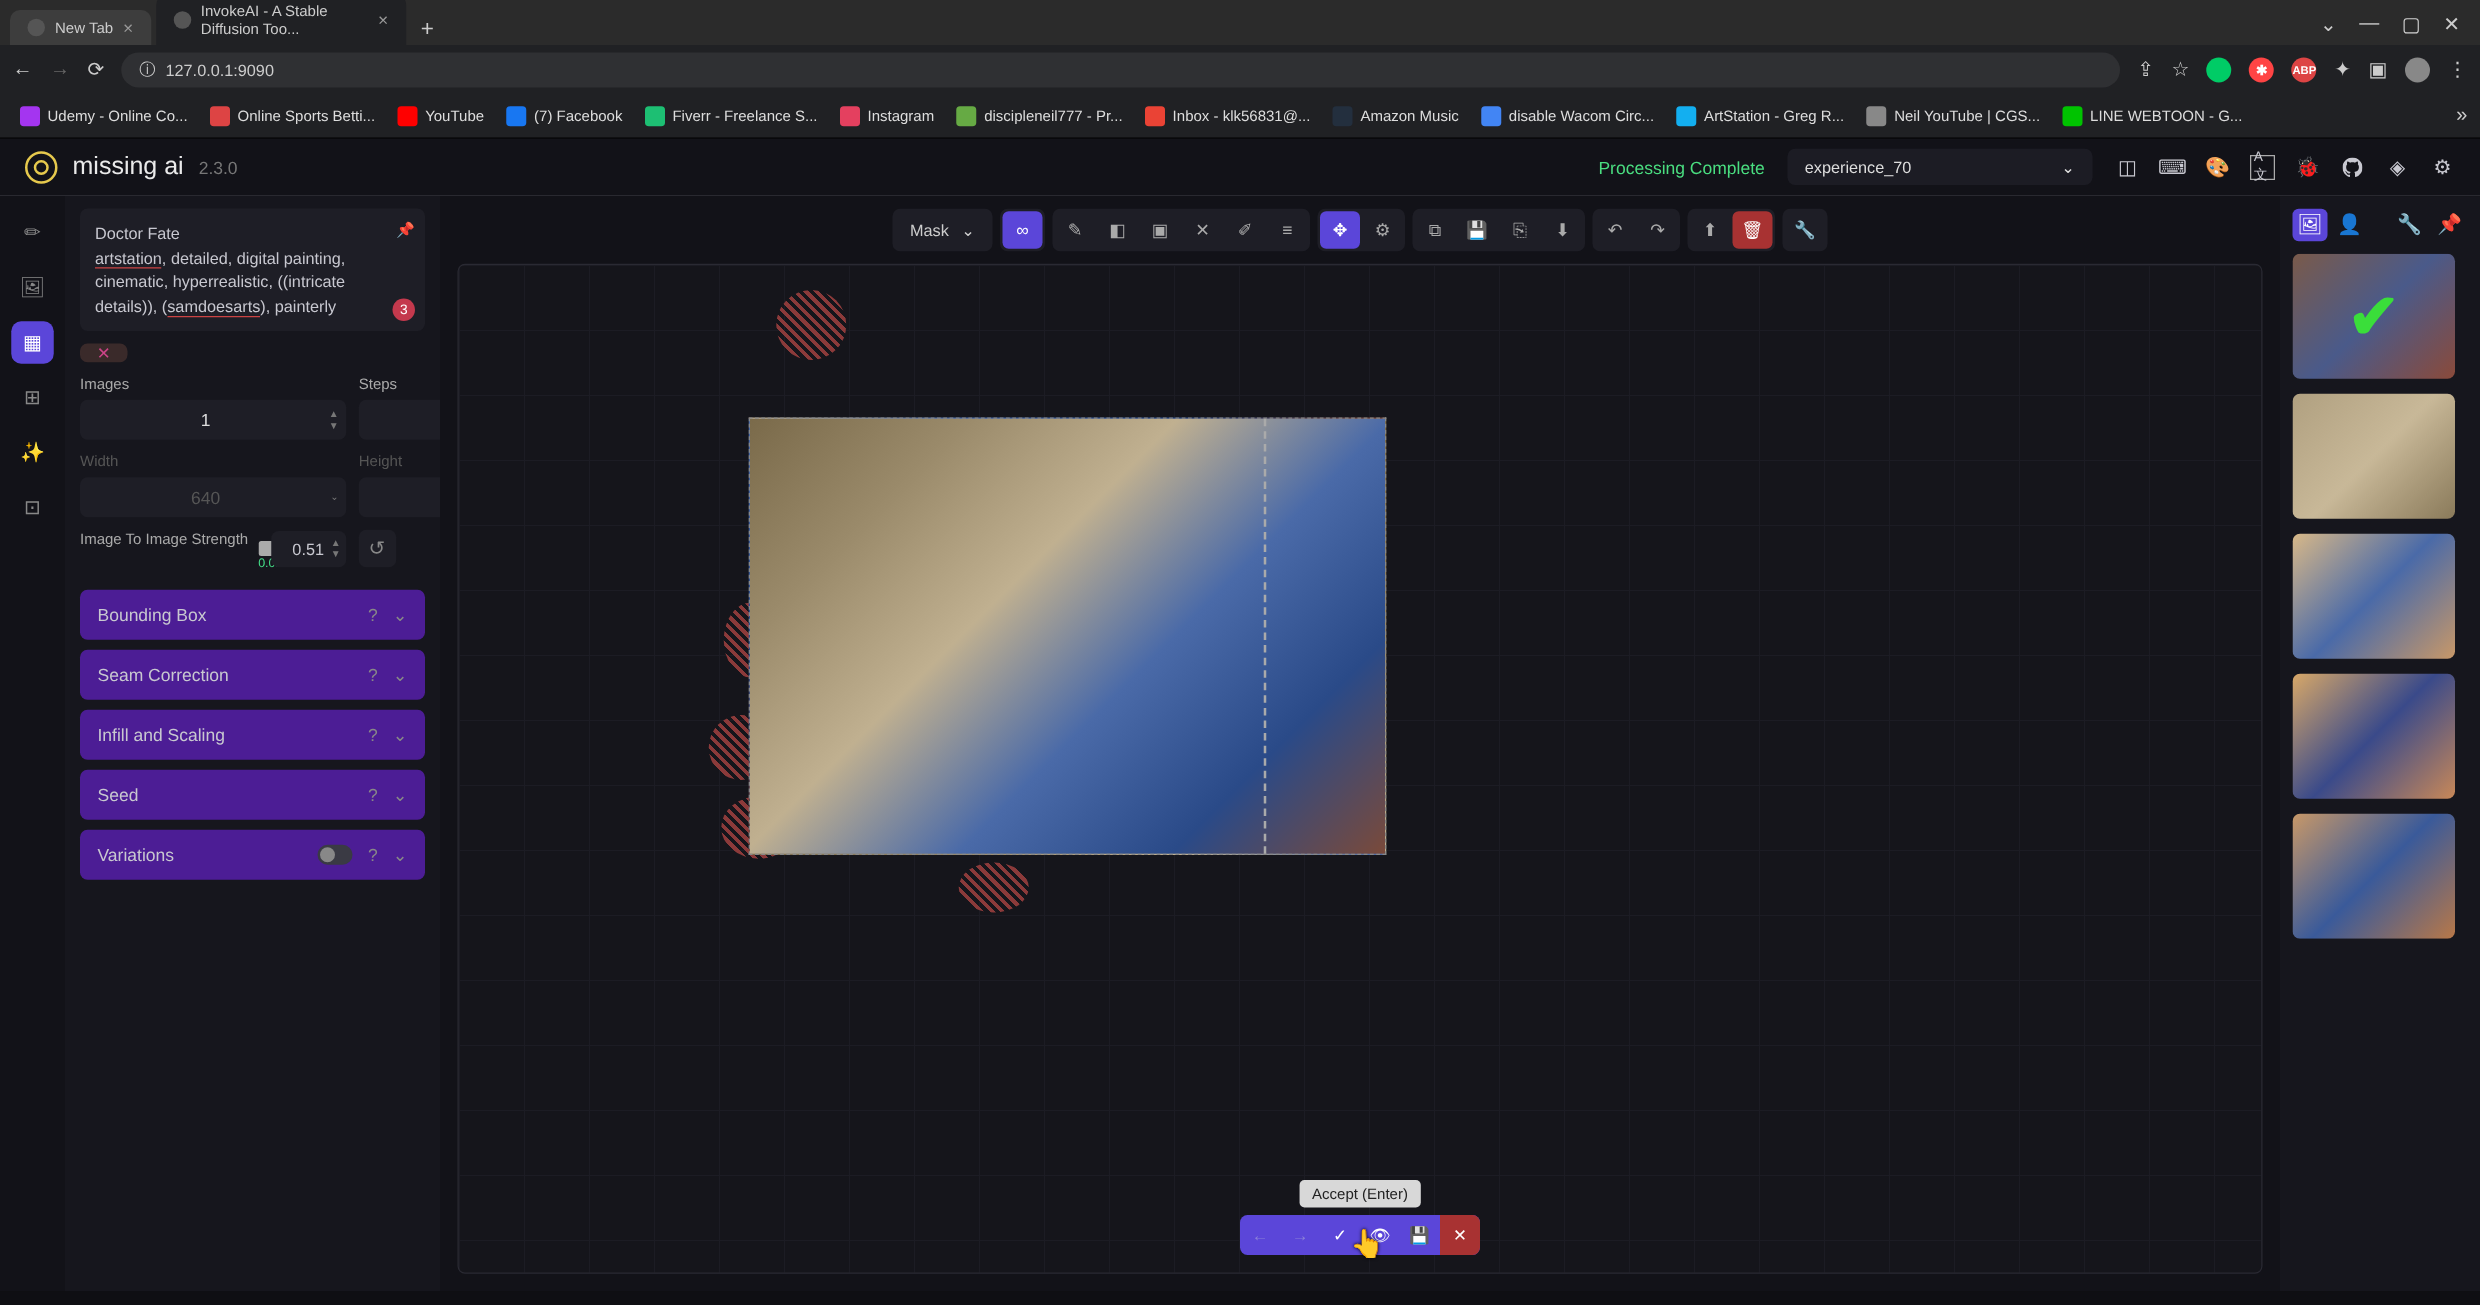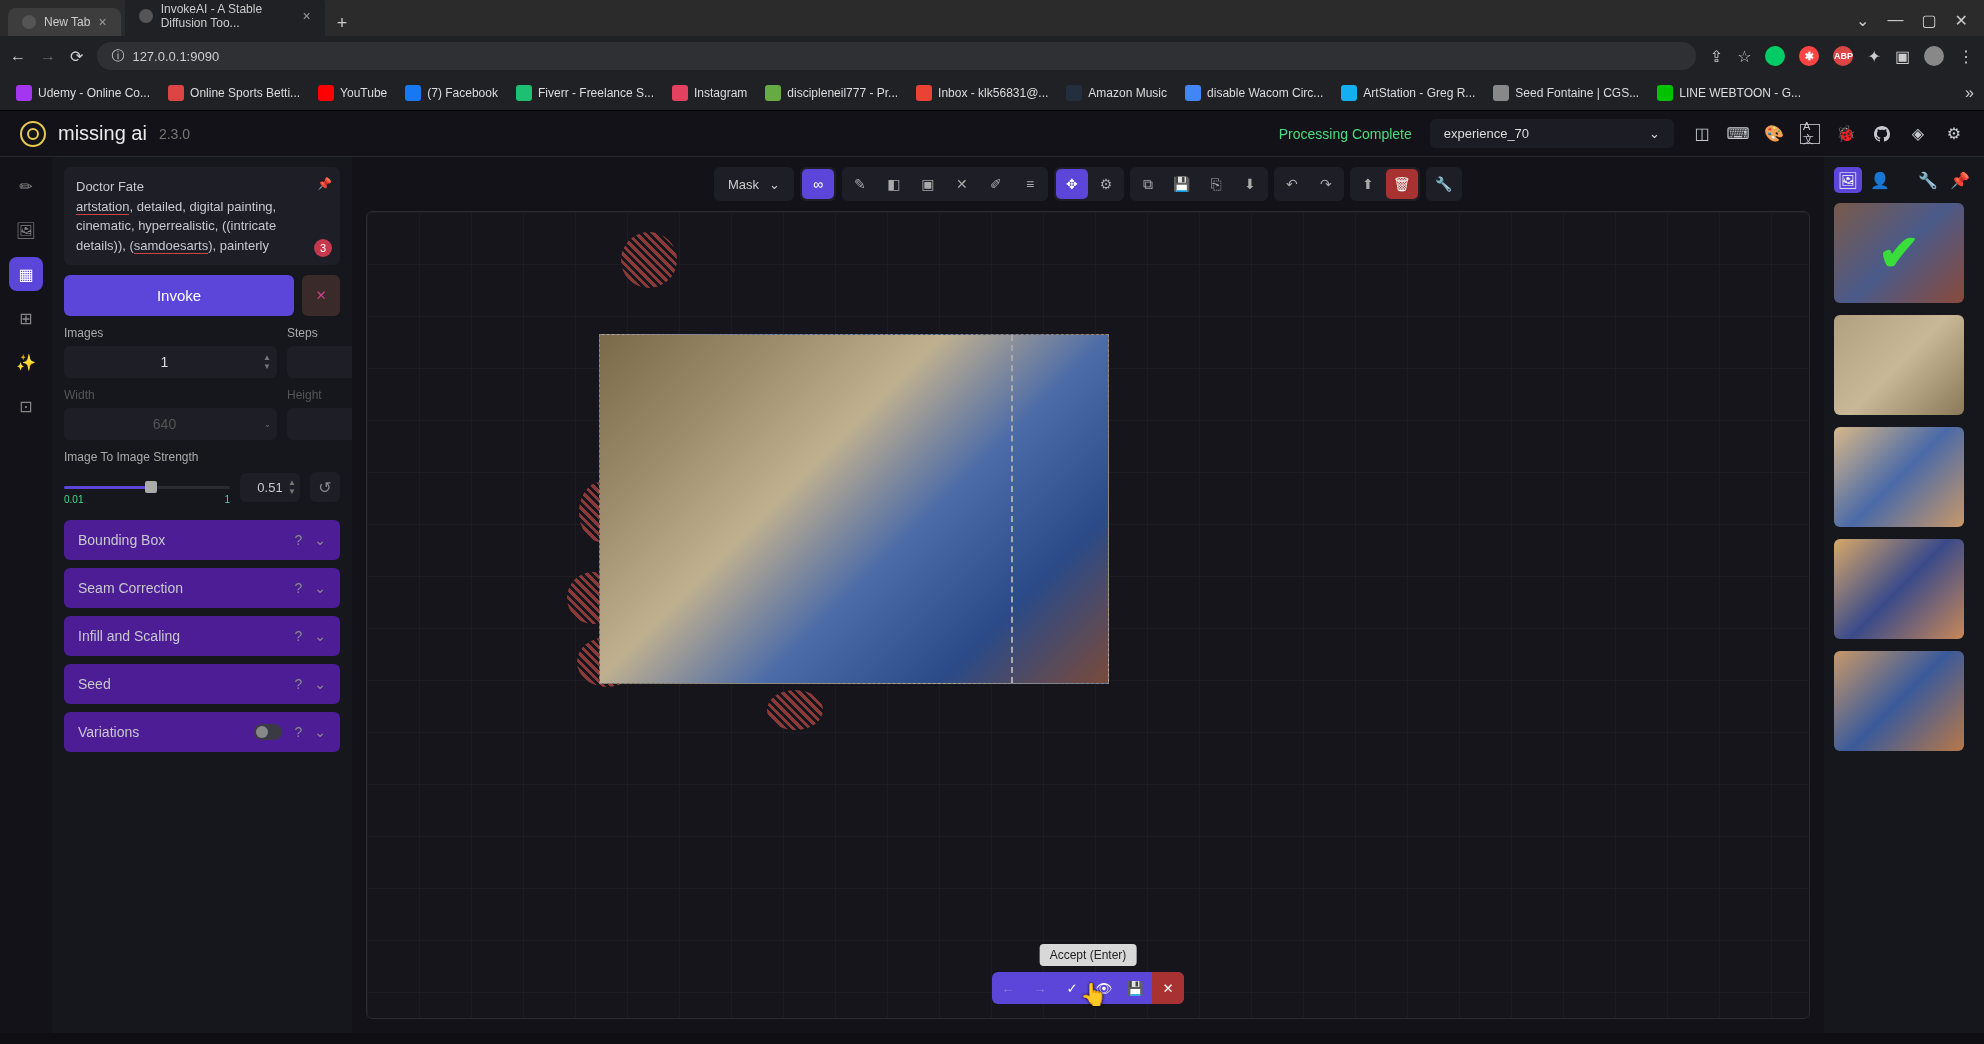--- a/index.html
+++ b/index.html
@@ -51,21 +51,21 @@
 .invoke-btn { flex: 1; background: #5b46d9; color: #fff; border: none; border-radius: 6px; padding: 12px; font-size: 15px; font-weight: 500; cursor: pointer; }
 .cancel-btn { width: 38px; background: #3a2a2a; border: none; border-radius: 6px; color: #c48; cursor: pointer; }
 .param-row { display: flex; gap: 10px; }
 .param-col { flex: 1; display: flex; flex-direction: column; gap: 6px; }
 .param-label { font-size: 12px; color: #aaa; }
 .param-label.disabled { color: #555; }
 .spinner-wrap { position: relative; display: flex; }
 .spinner-wrap input, .spinner-wrap select { flex: 1; background: #1e1e26; border: none; border-radius: 6px; padding: 8px 22px 8px 10px; color: #ddd; text-align: center; font-size: 14px; }
 .spinner-wrap.disabled input, .spinner-wrap.disabled select { color: #555; }
 .spinner-arrows { position: absolute; right: 6px; top: 50%; transform: translateY(-50%); display: flex; flex-direction: column; font-size: 8px; color: #777; }
-.slider-row { display: flex; flex-direction: column; gap: 8px; }
+.slider-row { display: flex; flex-direction: row; gap: 8px; }
 .slider-controls { display: flex; align-items: center; gap: 10px; }
 .slider-track { flex: 1; position: relative; height: 22px; }
 .slider-line { position: absolute; top: 10px; left: 0; right: 0; height: 3px; background: #2a2a33; border-radius: 2px; }
 .slider-fill { position: absolute; top: 10px; left: 0; height: 3px; background: #5b46d9; border-radius: 2px; }
 .slider-thumb { position: absolute; top: 5px; width: 12px; height: 12px; background: #aaa; border-radius: 2px; }
 .slider-labels { display: flex; justify-content: space-between; font-size: 10px; color: #4d8; }
 .slider-value { width: 60px; background: #1e1e26; border-radius: 6px; padding: 7px; text-align: center; font-size: 13px; position: relative; }
 .reset-btn { width: 30px; height: 30px; background: #1e1e26; border-radius: 6px; display: flex; align-items: center; justify-content: center; color: #888; }
 .accordion { background: #4c1d95; border-radius: 6px; padding: 12px 14px; display: flex; justify-content: space-between; font-size: 14px; cursor: pointer; }
 .accordion-right { display: flex; gap: 12px; align-items: center; color: #888; }
@@ -190,21 +190,21 @@
     <div class="bookmark">
       <span class="bm-icon" style="background:#4285f4"></span>
       <span>disable Wacom Circ...</span>
     </div>
     <div class="bookmark">
       <span class="bm-icon" style="background:#13aff0"></span>
       <span>ArtStation - Greg R...</span>
     </div>
     <div class="bookmark">
       <span class="bm-icon" style="background:#888"></span>
-      <span>Seed Fontaine | CGS...</span>
+      <span>Neil YouTube | CGS...</span>
     </div>
     <div class="bookmark">
       <span class="bm-icon" style="background:#00c300"></span>
       <span>LINE WEBTOON - G...</span>
     </div>
     <div style="flex: 1 1 0%;"></div>
     <span style="color: rgb(204, 204, 204);">»</span>
   </div>
 
 <div class="app-topbar">
@@ -247,21 +247,20 @@
   </div>
 
   <div class="side-panel">
     <div class="prompt-box">
       <span class="pin-icon">📌</span>
       <span>Doctor Fate</span><br>
       <span class="underlined">artstation</span><span>, detailed, digital painting, cinematic, hyperrealistic, ((intricate details)), (</span><span class="underlined">samdoesarts</span><span>), painterly</span>
       <div class="badge-count">3</div>
     </div>
     <div class="invoke-row">
-      <button class="invoke-btn">Invoke</button>
       <button class="cancel-btn">✕</button>
     </div>
     <div class="param-row">
       <div class="param-col">
         <span class="param-label">Images</span>
         <div class="spinner-wrap">
             <input value="1" style="">
             <div class="spinner-arrows">
               <span>▲</span>
               <span>▼</span>

